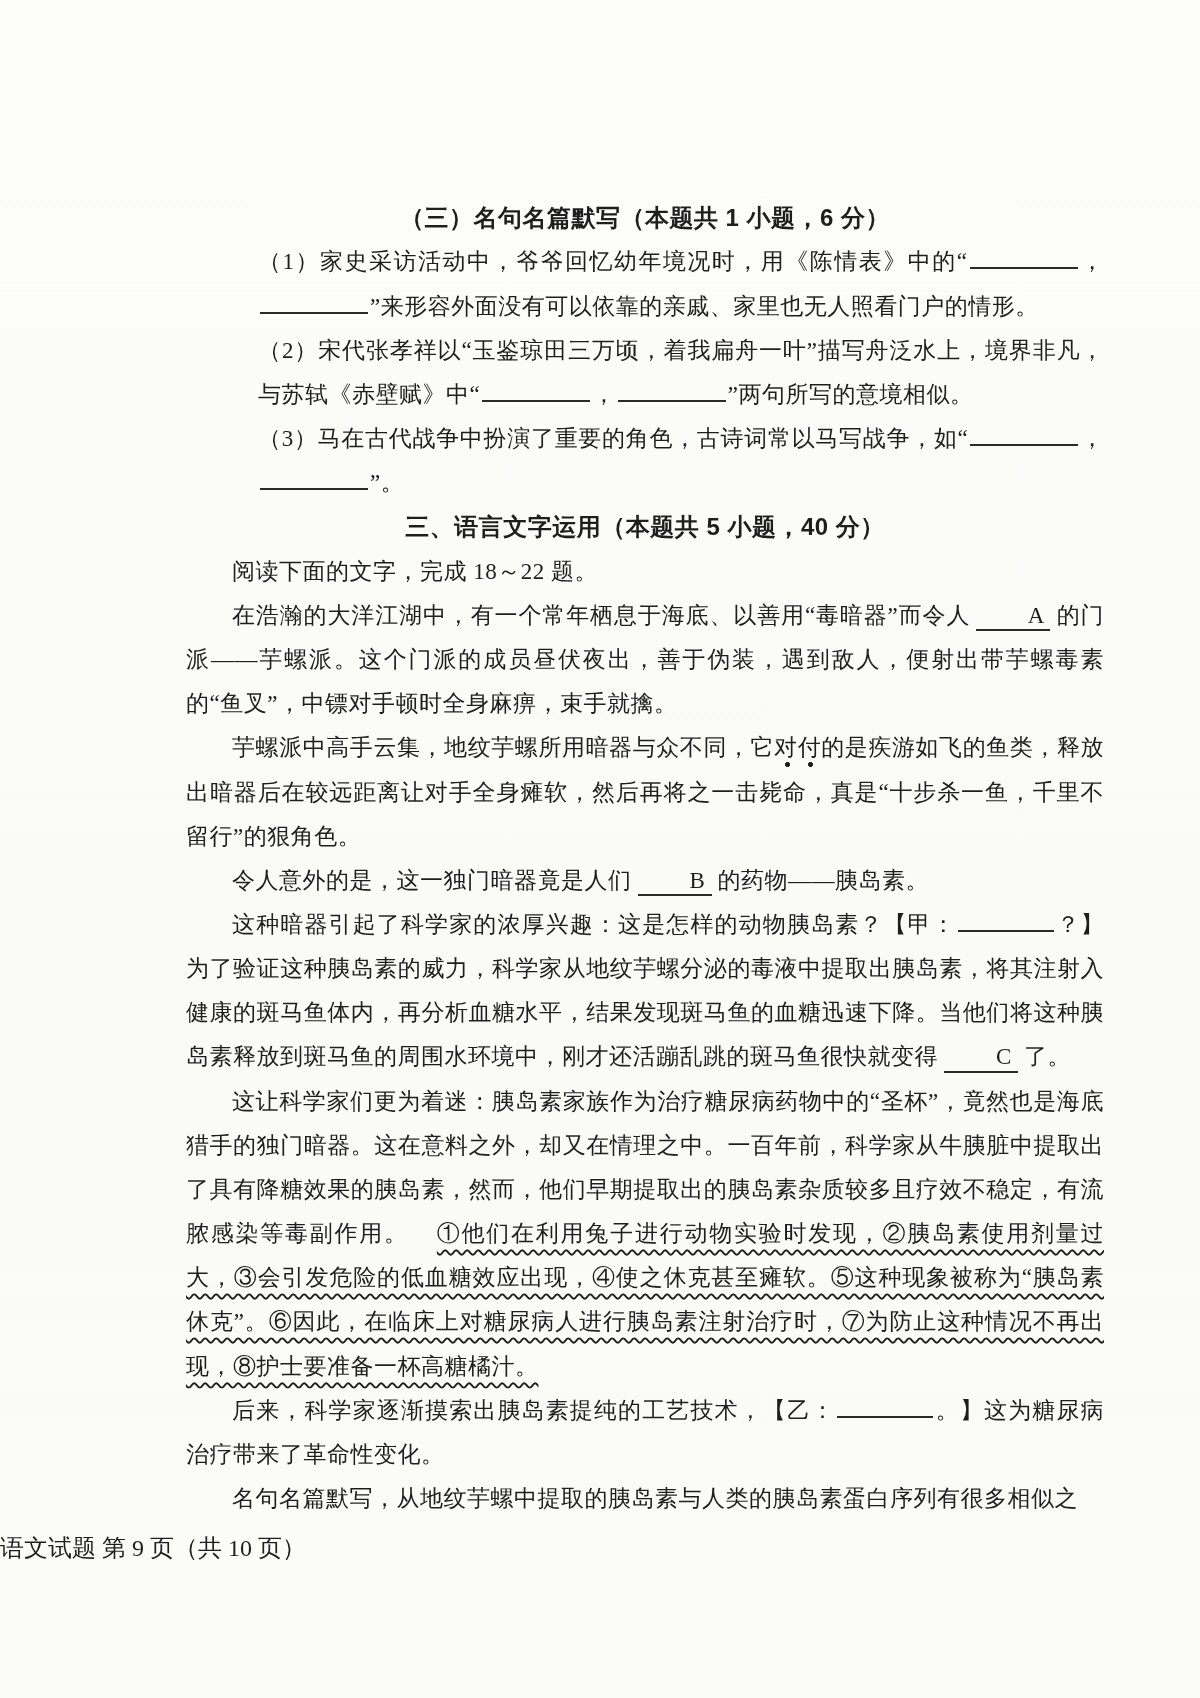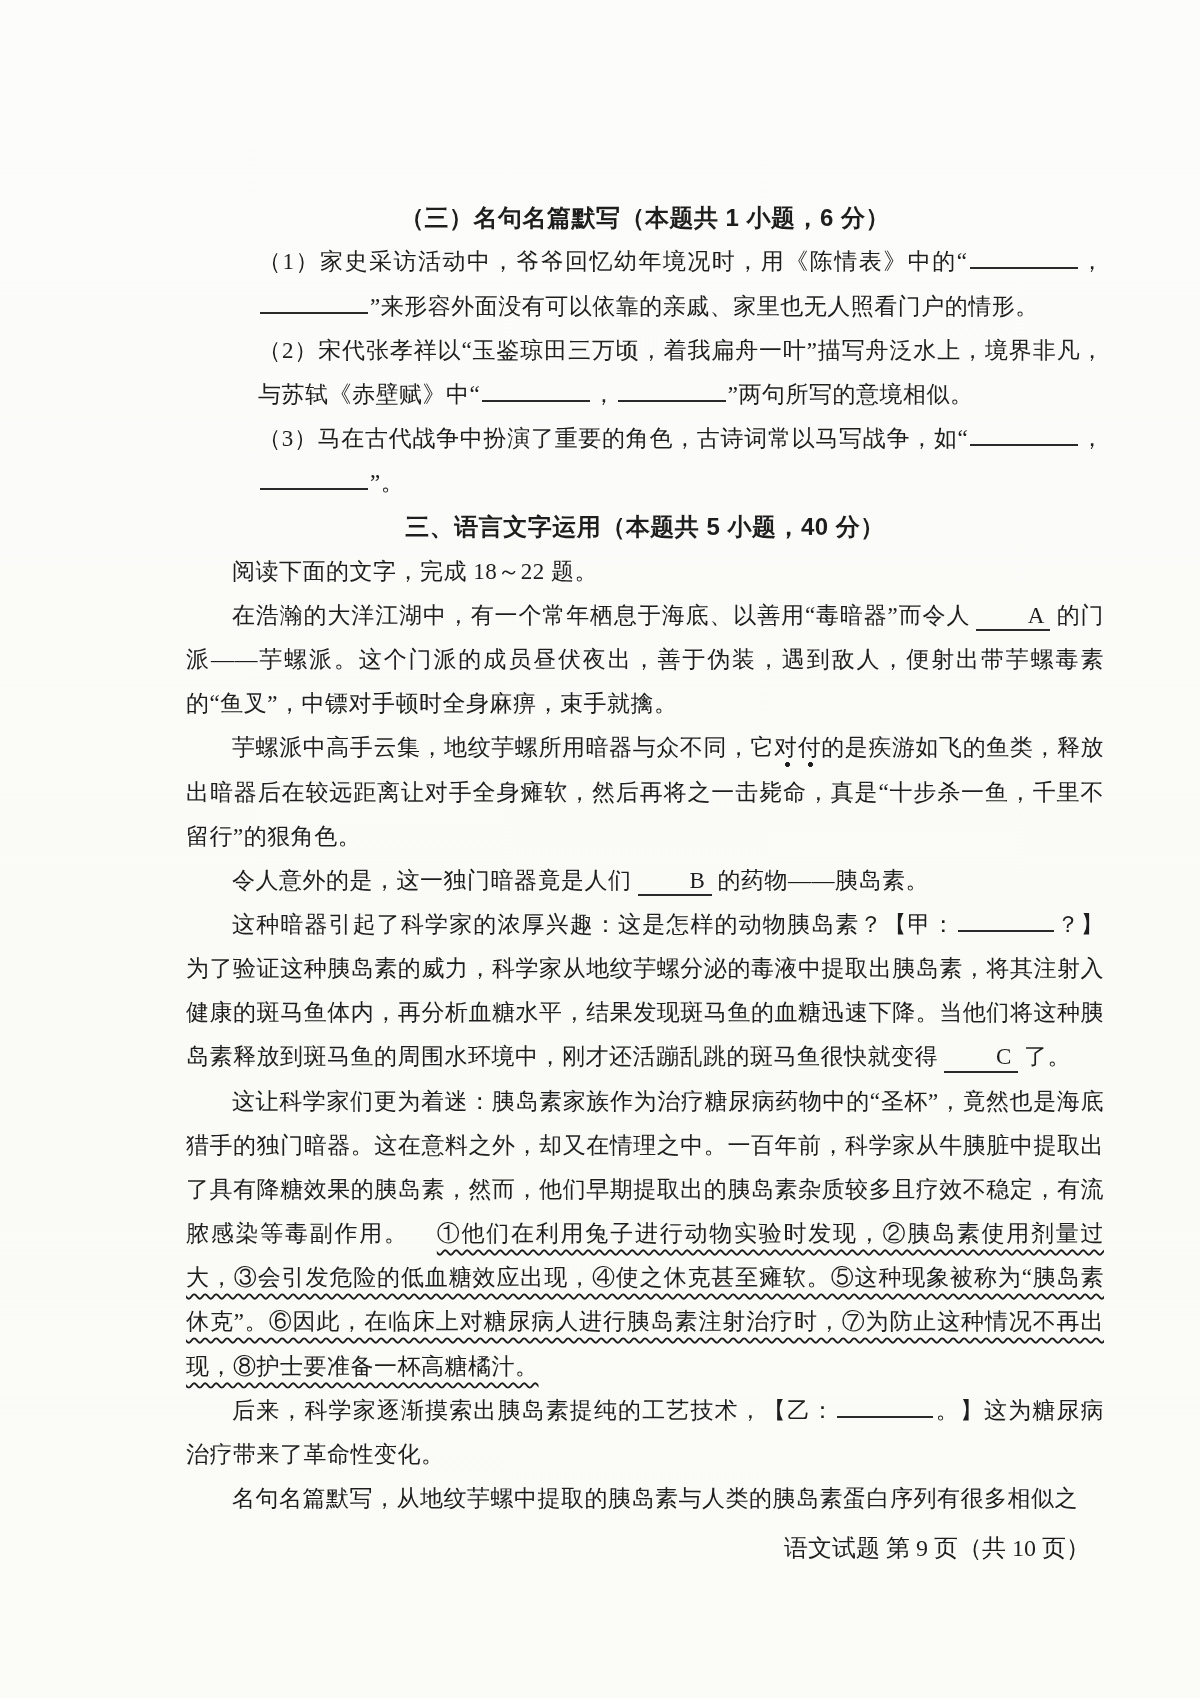--- a/index.html
+++ b/index.html
@@ -65,21 +65,21 @@
     text-decoration-style: wavy;
     text-decoration-thickness: 1.5px;
     text-underline-offset: 8px;
     text-decoration-skip-ink: none;
     margin-left: 28px;
   }
   .footer {
     position: absolute;
     left: 0; right: 110px;
     top: 1532px;
-    text-align: right;
+    text-align: left;
     font-size: 24px;
     color: #1e1e1e;
   }
 </style>
 </head>
 <body>
 
 <div class="page">
   <main class="content">
 

